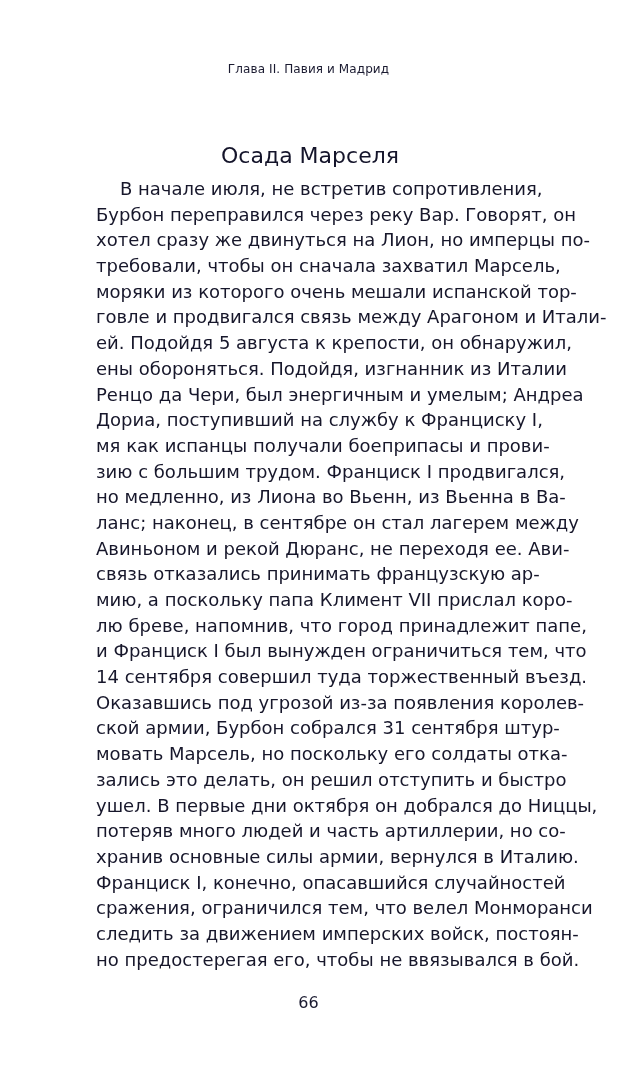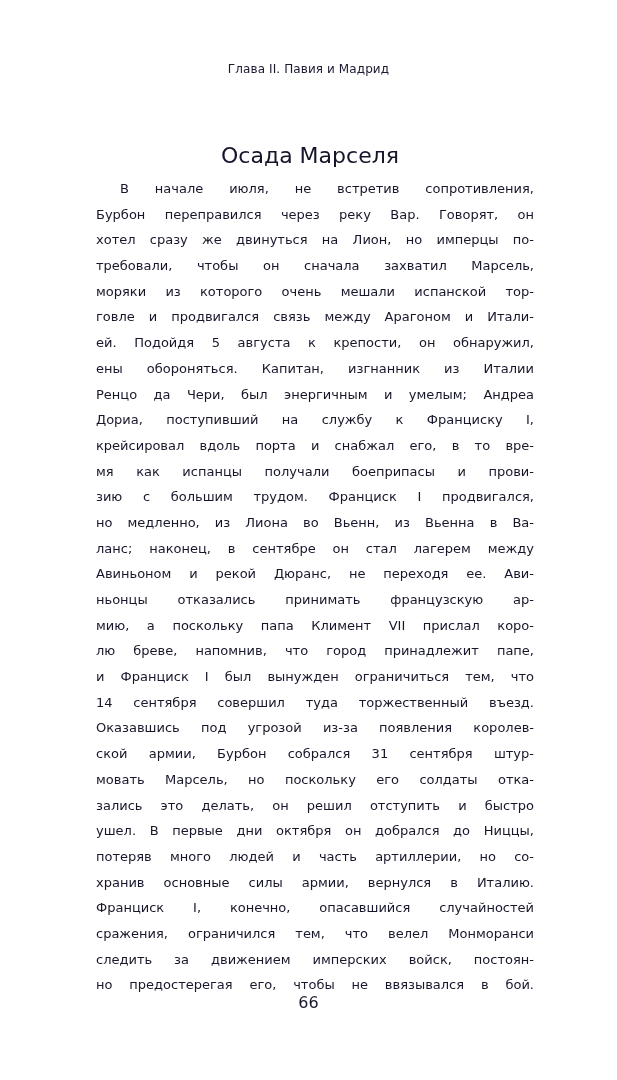--- a/index.html
+++ b/index.html
@@ -37,21 +37,21 @@
     .body-text {
       position: absolute;
       top: 176px;
       left: 96px;
       width: 438px;
     }
     .line {
       display: block;
       height: 25.7px;
       line-height: 25.7px;
-      font-size: 13px;
+      font-size: 18px;
       white-space: nowrap;
       text-align: justify;
       text-align-last: justify;
       color: #17172b;
     }
     .line.indent {
       padding-left: 24px;
     }
     .line.last {
       text-align-last: justify;
@@ -74,30 +74,29 @@
 <div class="section-title">Осада Марселя</div>
 
 <div class="body-text">
   <span class="line indent">В начале июля, не встретив сопротивления,</span>
   <span class="line">Бурбон переправился через реку Вар. Говорят, он</span>
   <span class="line">хотел сразу же двинуться на Лион, но имперцы по-</span>
   <span class="line">требовали, чтобы он сначала захватил Марсель,</span>
   <span class="line">моряки из которого очень мешали испанской тор-</span>
   <span class="line">говле и продвигался связь между Арагоном и Итали-</span>
   <span class="line">ей. Подойдя 5 августа к крепости, он обнаружил,</span>
-  <span class="line">ены обороняться. Капитан, изгнанник из Италии</span>
+  <span class="line">ены обороняться. Подойдя, изгнанник из Италии</span>
   <span class="line">Ренцо да Чери, был энергичным и умелым; Андреа</span>
   <span class="line">Дориа, поступивший на службу к Франциску I,</span>
-  <span class="line">крейсировал вдоль порта и снабжал его, в то вре-</span>
   <span class="line">мя как испанцы получали боеприпасы и прови-</span>
   <span class="line">зию с большим трудом. Франциск I продвигался,</span>
   <span class="line">но медленно, из Лиона во Вьенн, из Вьенна в Ва-</span>
   <span class="line">ланс; наконец, в сентябре он стал лагерем между</span>
   <span class="line">Авиньоном и рекой Дюранс, не переходя ее. Ави-</span>
-  <span class="line">ньонцы отказались принимать французскую ар-</span>
+  <span class="line">связь отказались принимать французскую ар-</span>
   <span class="line">мию, а поскольку папа Климент VII прислал коро-</span>
   <span class="line">лю бреве, напомнив, что город принадлежит папе,</span>
   <span class="line">и Франциск I был вынужден ограничиться тем, что</span>
   <span class="line">14 сентября совершил туда торжественный въезд.</span>
   <span class="line">Оказавшись под угрозой из-за появления королев-</span>
   <span class="line">ской армии, Бурбон собрался 31 сентября штур-</span>
   <span class="line">мовать Марсель, но поскольку его солдаты отка-</span>
   <span class="line">зались это делать, он решил отступить и быстро</span>
   <span class="line">ушел. В первые дни октября он добрался до Ниццы,</span>
   <span class="line">потеряв много людей и часть артиллерии, но со-</span>

